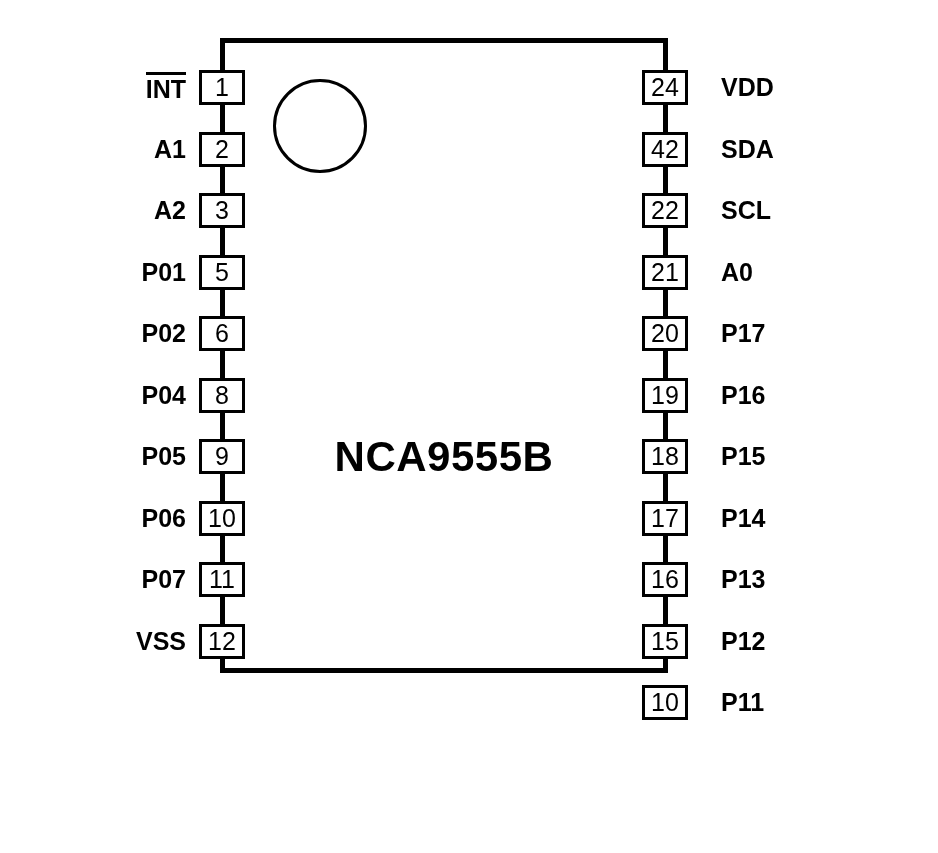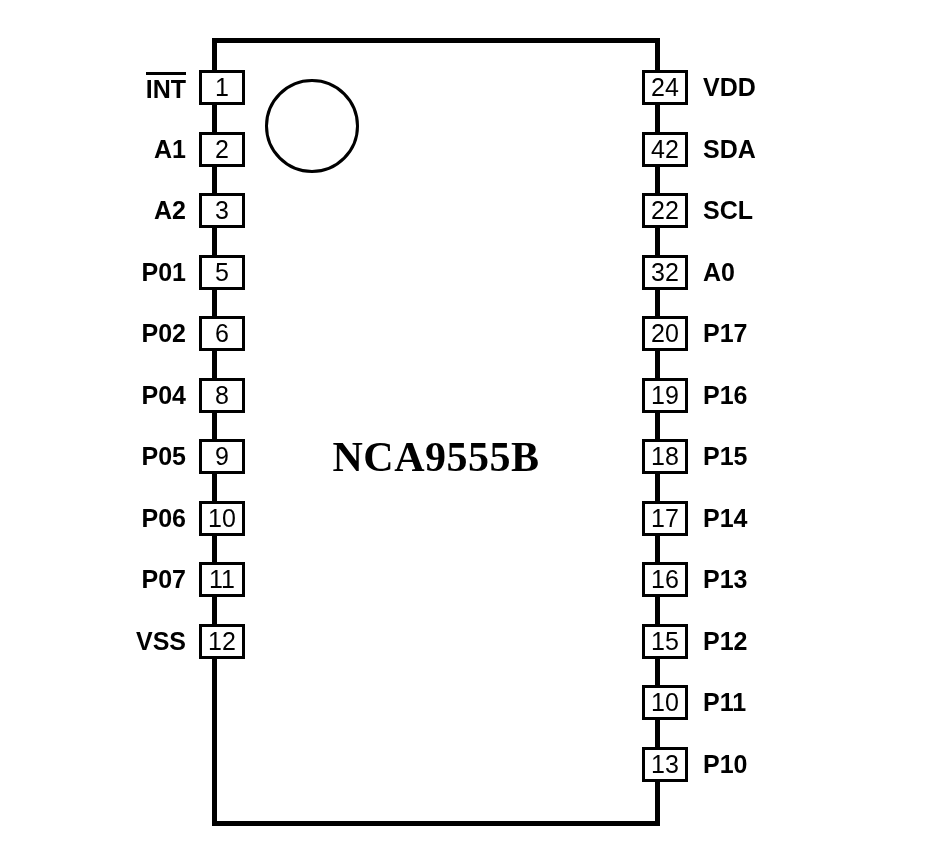--- a/index.html
+++ b/index.html
@@ -10,29 +10,28 @@
   .canvas {
     position: relative;
     width: 938px;
     height: 853px;
     background: #ffffff;
     font-family: "Liberation Sans", sans-serif;
     overflow: hidden;
   }
   .chip-body {
     position: absolute;
-    left: 212px;
+    left: 220px;
     top: 38px;
     width: 448px;
-    height: 788px;
+    height: 635px;
     border: 5px solid #000000;
     box-sizing: border-box;
     background: #ffffff;
     z-index: 2;
-    font-family: Liberation Serif, serif;
   }
   .pin1-circle {
     position: absolute;
     left: 48px;
     top: 36px;
     width: 94px;
     height: 94px;
     border: 3px solid #000000;
     border-radius: 50%;
     box-sizing: border-box;
@@ -84,21 +83,21 @@
     font-weight: normal;
     color: #000000;
   }
   .pin-label {
     font-weight: bold;
     font-size: 25px;
     color: #000000;
     line-height: 1.1;
   }
   .pin-col.left .pin-label { margin-right: 13px; }
-  .pin-col.right .pin-label { margin-left: 15px; }
+  .pin-col.right .pin-label { margin-left: 33px; }
   .overline {
     display: inline-block;
     border-top: 3px solid #000000;
     padding-top: 1px;
   }
 </style>
 </head>
 <body>
 
 <div class="canvas">
@@ -185,21 +184,21 @@
         <span class="pin-label">SDA</span>
       </div>
       <div class="pin-row">
         <span class="pin-box">
           <span>22</span>
         </span>
         <span class="pin-label">SCL</span>
       </div>
       <div class="pin-row">
         <span class="pin-box">
-          <span>32</span>
+          <span>21</span>
         </span>
         <span class="pin-label">A0</span>
       </div>
       <div class="pin-row">
         <span class="pin-box">
           <span>20</span>
         </span>
         <span class="pin-label">P17</span>
       </div>
       <div class="pin-row">
@@ -231,21 +230,15 @@
           <span>15</span>
         </span>
         <span class="pin-label">P12</span>
       </div>
       <div class="pin-row">
         <span class="pin-box">
           <span>10</span>
         </span>
         <span class="pin-label">P11</span>
       </div>
-      <div class="pin-row">
-        <span class="pin-box">
-          <span>13</span>
-        </span>
-        <span class="pin-label">P10</span>
-      </div>
     </div>
 
 </div>
 
 </body></html>

